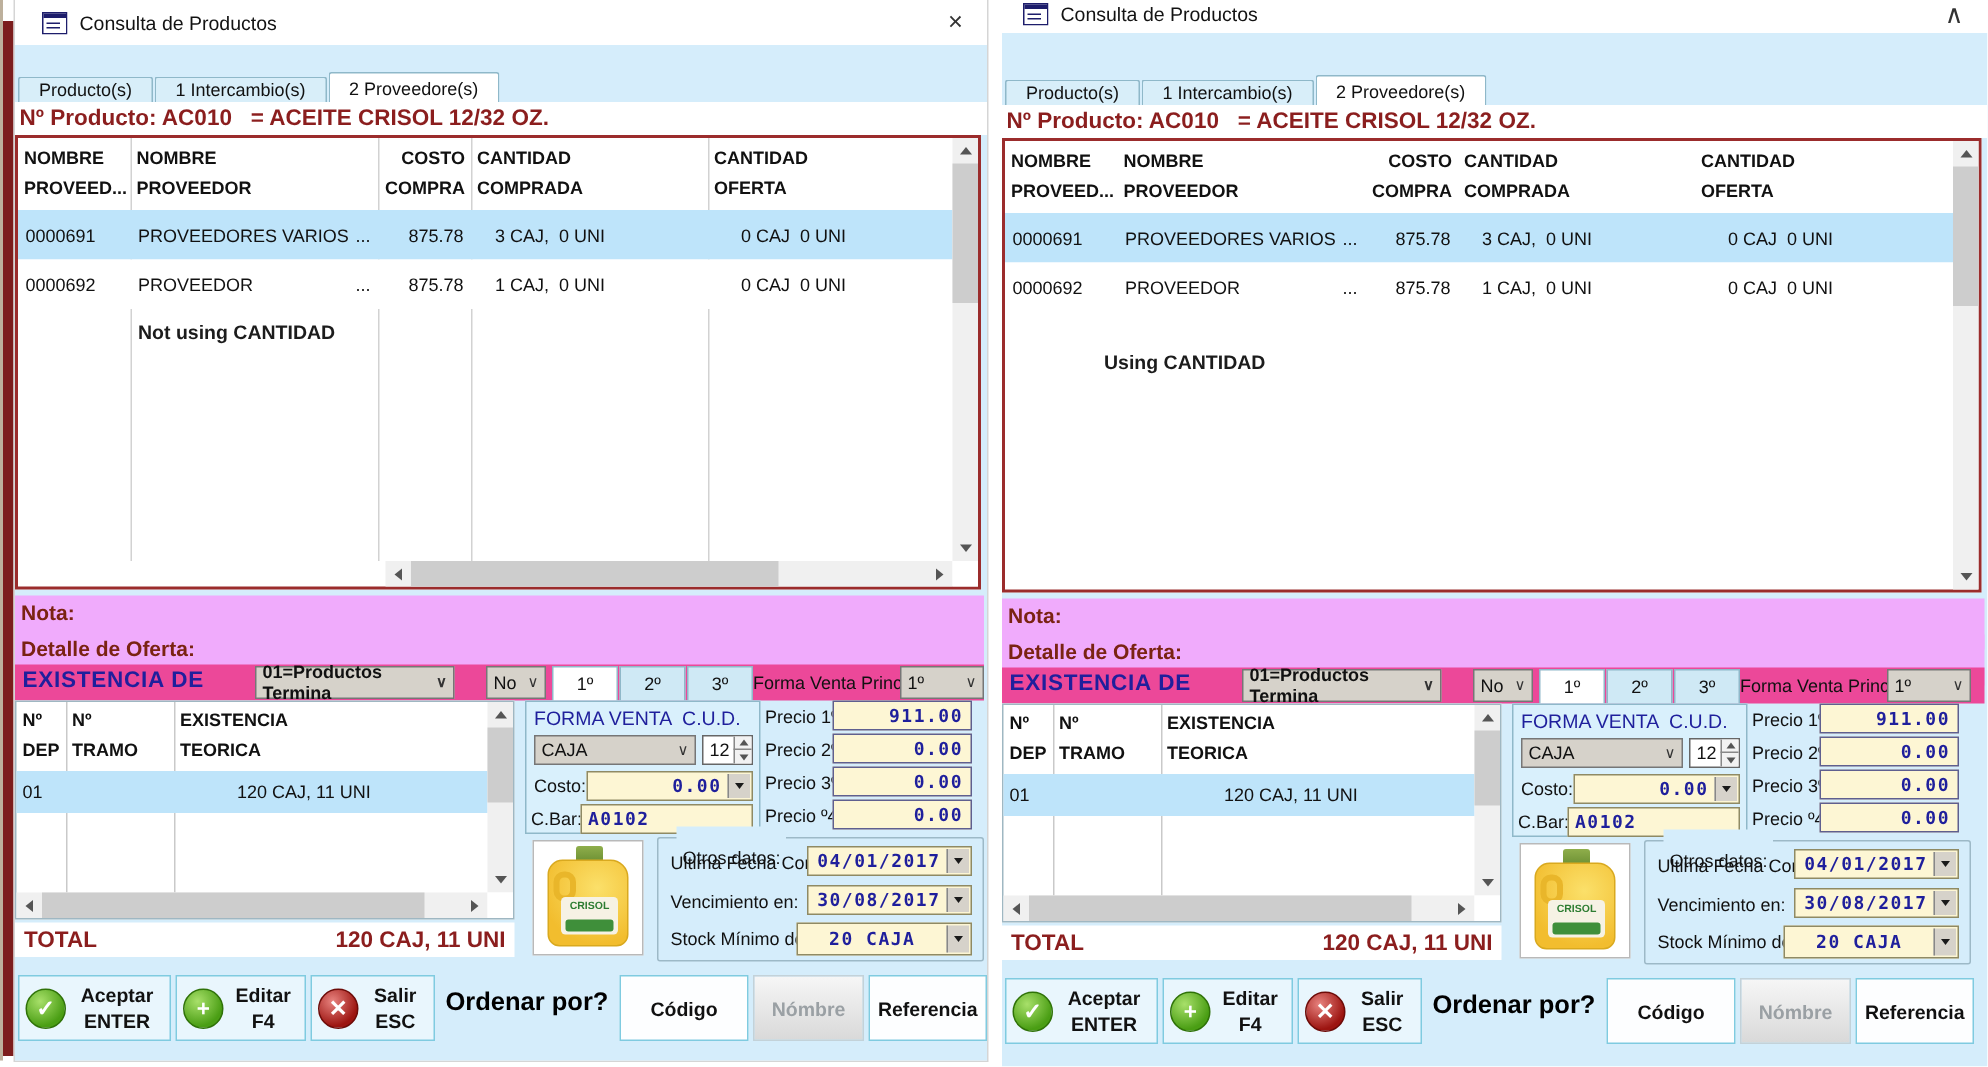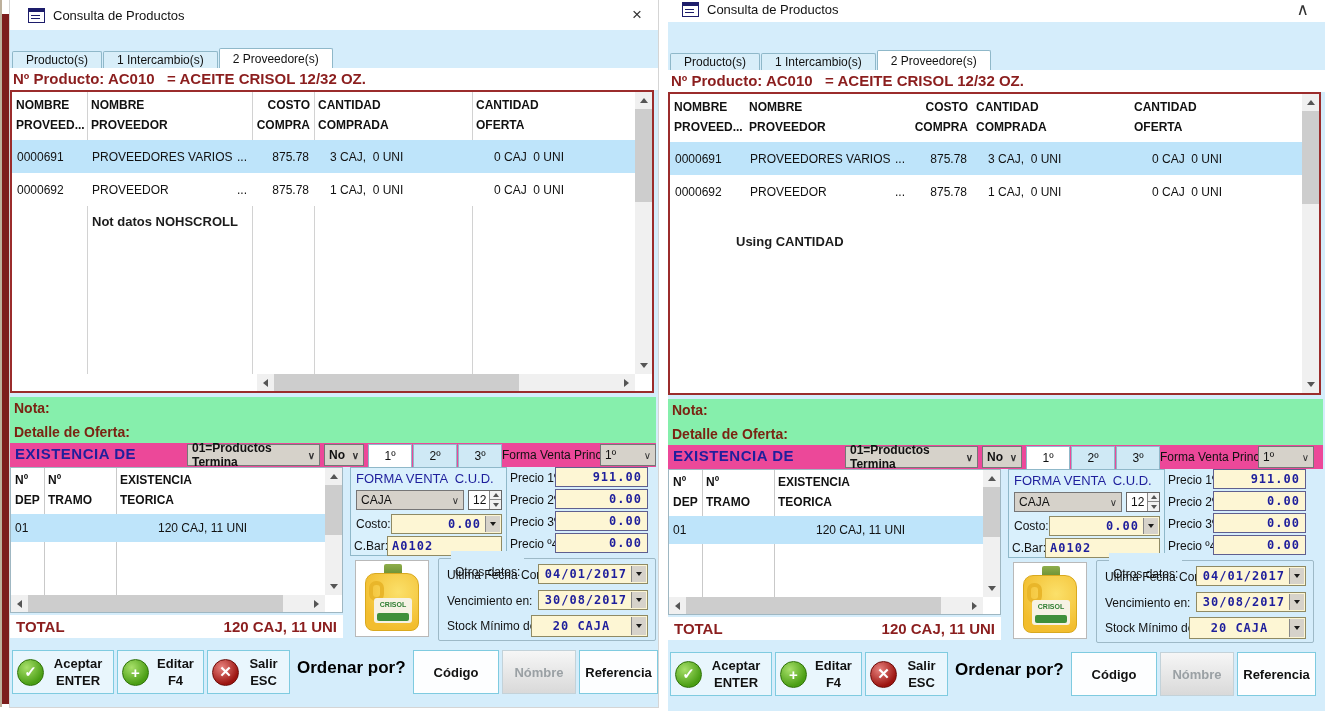--- a/index.html
+++ b/index.html
@@ -74,31 +74,31 @@
   .t-right{width:0;height:0;border-top:4px solid transparent;border-bottom:4px solid transparent;border-left:5px solid #555;}
   .t-blk{width:0;height:0;border-left:3px solid transparent;border-right:3px solid transparent;border-top:4px solid #1a1a1a;}
   .hscroll { position:absolute; left:245px; right:17px; bottom:0; height:17px; background:#f0f0f0; }
   .hscroll .sarr{width:17px;height:17px;top:0;}
   .hscroll .sarr.left{left:0}.hscroll .sarr.right{left:auto;right:0}
   .hthumb { position:absolute; top:0; height:17px; background:#cdcdcd; }
   .grid .hthumb { left:17px; width:245px; }
   .corner { position:absolute; right:0; bottom:0; width:17px; height:17px; background:#fff; }
 
   
-  .obar { position:absolute; left:0; right:2px; height:34px; background:#86efac; color:#7a2312; font-weight:bold; font-size:14px; line-height:22px; padding-left:4px; }
+  .obar { position:absolute; left:0; right:2px; height:34px; background:#f0abfc; color:#7a2312; font-weight:bold; font-size:14px; line-height:22px; padding-left:4px; }
   .nota { top:367px; } .detalle { top:391px; }
 
   
   .exi-row { position:absolute; left:0; right:2px; top:413px; height:24px; background:#ec4899; }
   .exi-label { position:absolute; left:5px; top:2px; color:#1f1f9c; font-size:15px; font-weight:bold; letter-spacing:.5px; }
   .combo { position:absolute; background:#d6d2ca; border:1px solid #767676; font-size:12px; display:flex; align-items:center; padding:0 4px; }
   .chev { margin-left:auto; font-size:10px; color:#333; }
   .chev::after { content:"∨"; }
-  .combo.cat { left:177px; top:1px; width:133px; height:22px; font-weight:bold; }
-  .combo.cno { left:314px; top:1px; width:40px; height:22px; font-weight:bold; }
+  .combo.cat { left:160px; top:1px; width:133px; height:22px; font-weight:bold; }
+  .combo.cno { left:314px; top:1px; width:40px; height:22px; font-weight:normal; }
   .ptabs { position:absolute; left:358px; top:1px; height:23px; display:flex; }
   .ptab { width:44px; background:#cfe9f5; border:1px solid #8fb8c9; border-bottom:none; font-size:12px; display:flex; align-items:center; justify-content:center; margin-right:1px; }
   .ptab.active { background:#fff; }
   .fvp-label { position:absolute; left:492px; top:5px; font-size:12px; }
   .combo.fvp { left:590px; top:1px; width:56px; height:22px; }
 
   
   .mini { position:absolute; left:0; top:437px; width:333px; height:146px; background:#fff; border:1px solid #9fb7c2; }
   .mh { position:absolute; top:0; font-weight:bold; font-size:12px; padding:2px 4px 0 4px; }
   .mh span{display:block; line-height:20px;}
@@ -232,21 +232,21 @@
           <span class="gc gc4">3 CAJ,  0 UNI</span>
           <span class="gc gc5">0 CAJ  0 UNI</span>
         </div>
         <div class="grow r2">
           <span class="gc gc1">0000692</span>
           <span class="gc gc2"><span>PROVEEDOR</span><span>...</span></span>
           <span class="gc gc3">875.78</span>
           <span class="gc gc4">1 CAJ,  0 UNI</span>
           <span class="gc gc5">0 CAJ  0 UNI</span>
         </div>
-        <div class="annotation">Not datos NOHSCROLL</div>
+        <div class="annotation">Not using CANTIDAD</div>
         <div class="vscroll">
           <span class="sarr up">
               <span class="t-up"></span>
             </span>
           <span class="vthumb"></span>
           <span class="sarr down">
               <span class="t-down"></span>
             </span>
         </div>
         <div class="hscroll">

